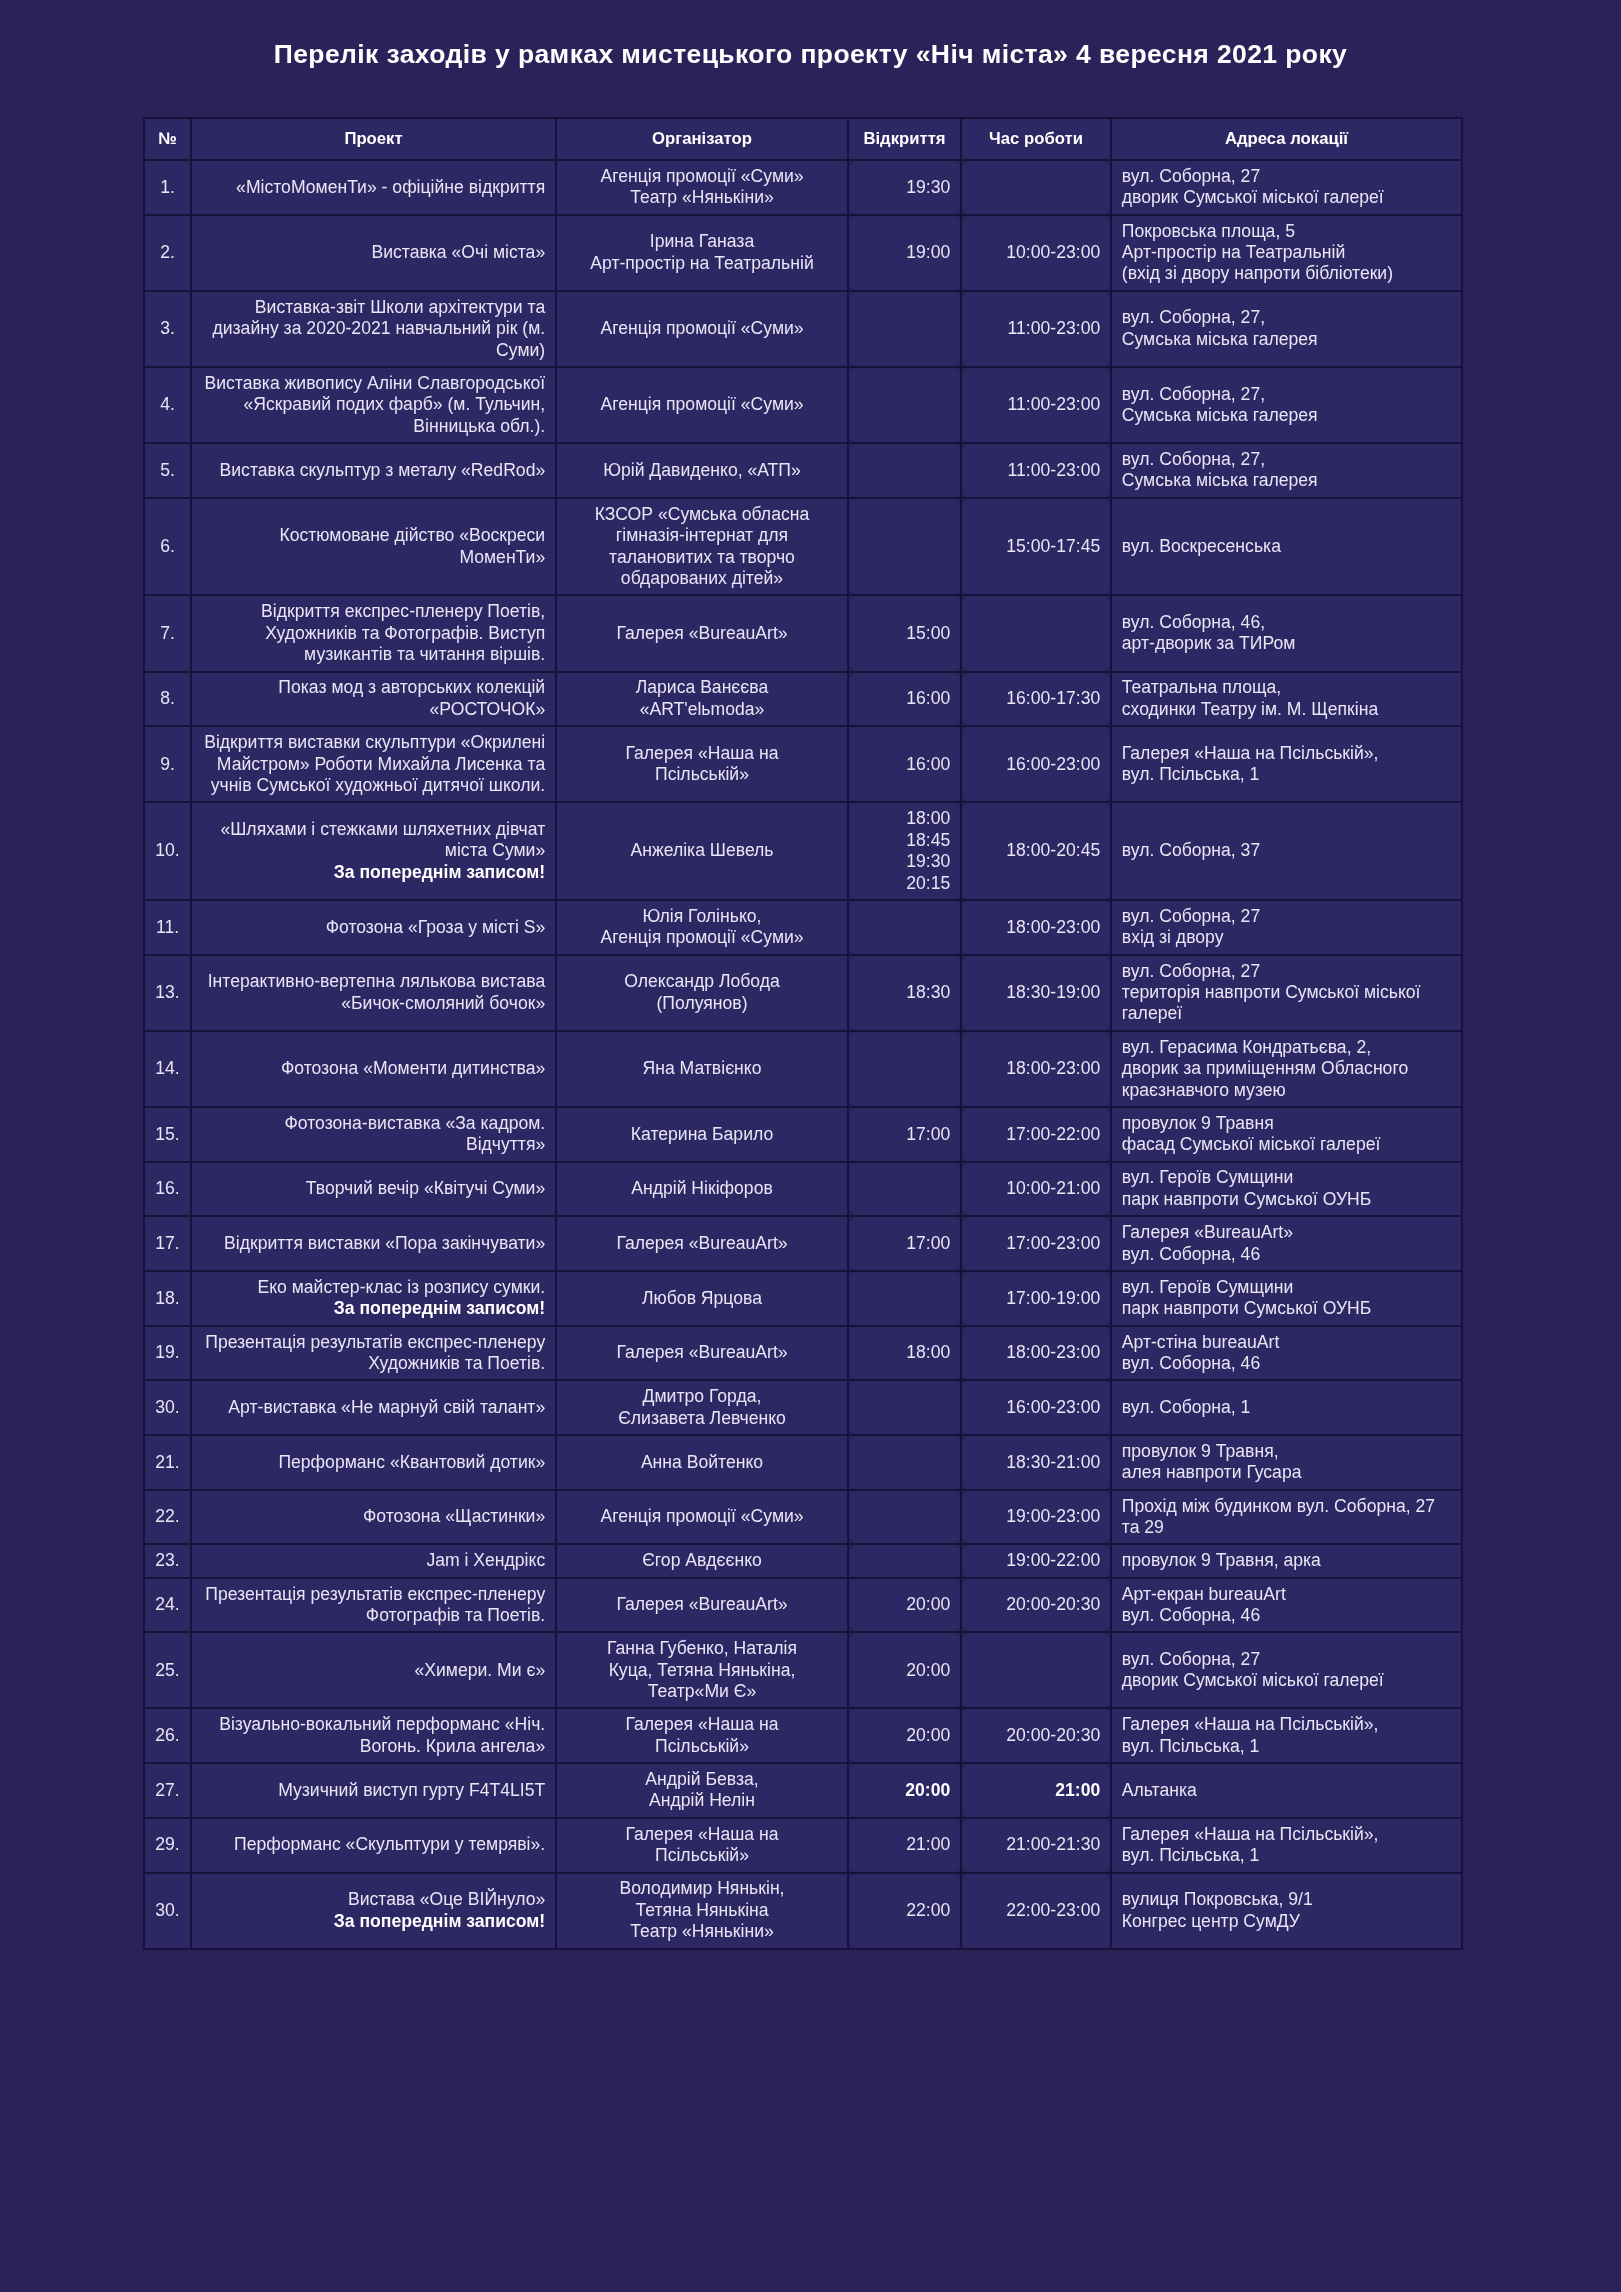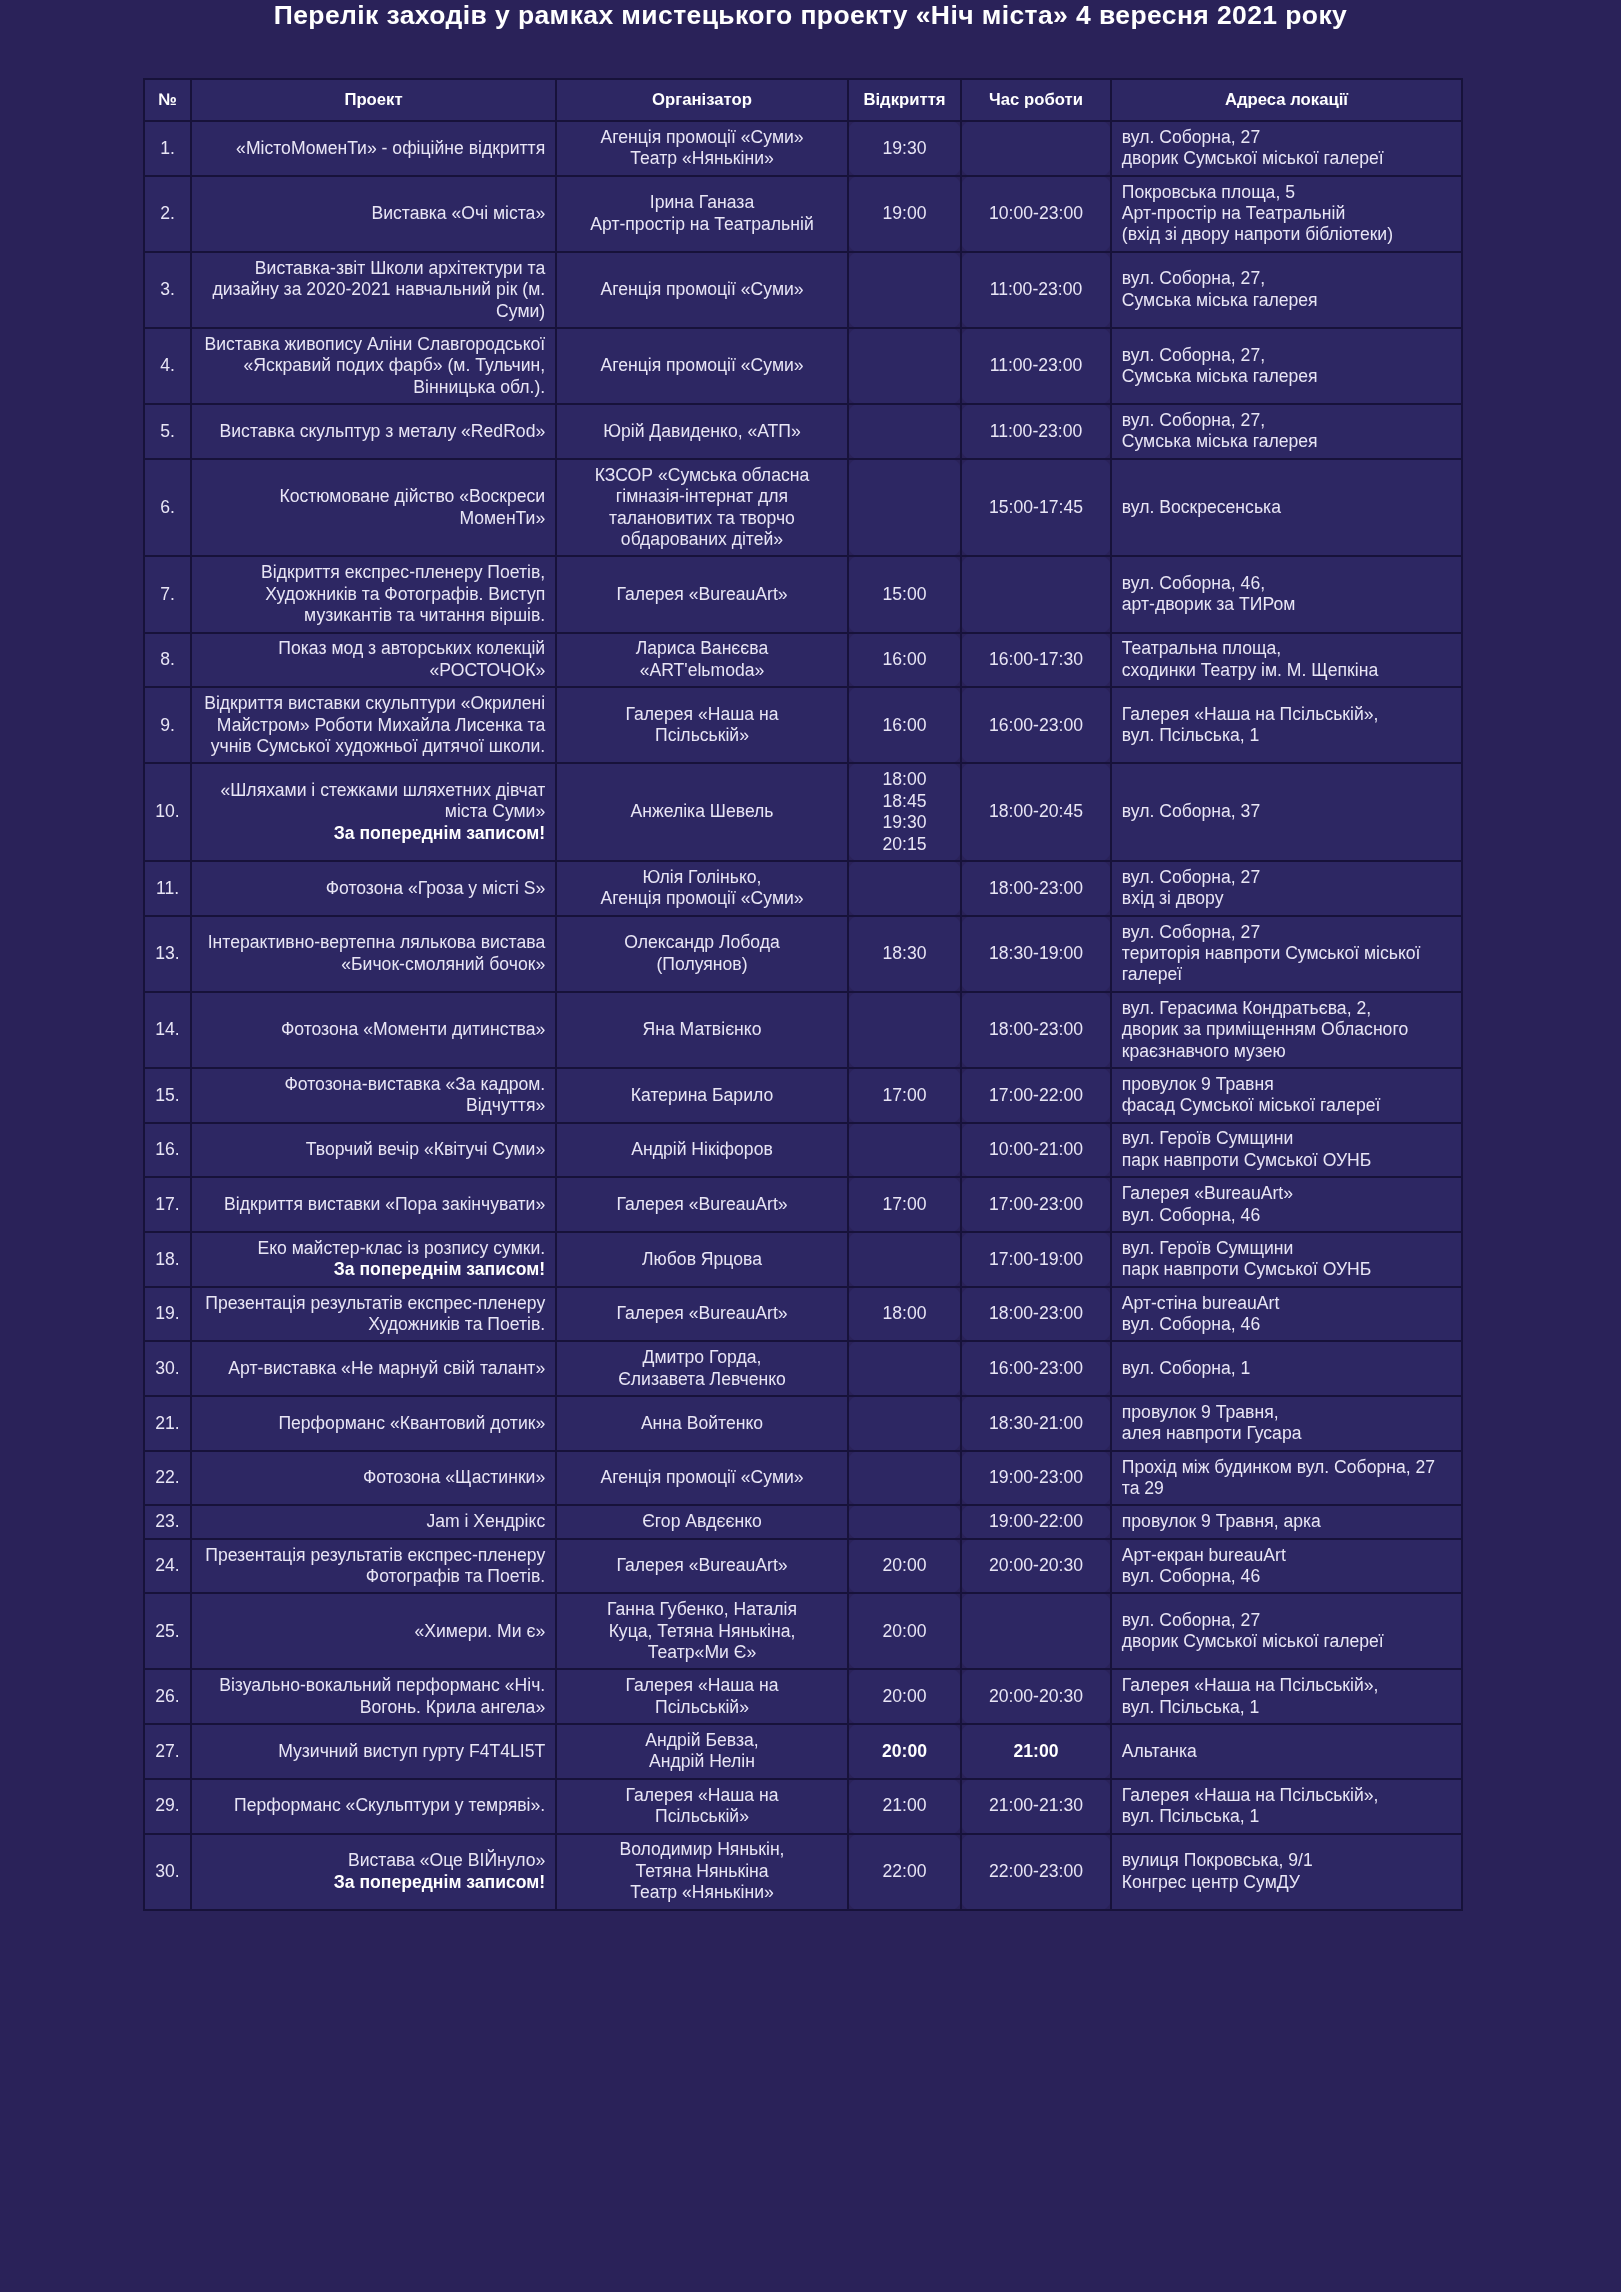--- a/index.html
+++ b/index.html
@@ -10,21 +10,21 @@
     --bright:#FFFFFF;
   }
   *{box-sizing:border-box;}
   html,body{margin:0;padding:0;}
   body{
     width:1621px;height:2293px;overflow:hidden;
     background:var(--bg);
     color:var(--text);
     font-family:"Liberation Sans","DejaVu Sans",sans-serif;
   }
-  .page{width:1621px;height:2293px;}
+  .page{width:1621px;height:2293px;padding-top:39px;}
   h1.title{
     margin:0 0 47px 0;
     text-align:center;
     font-size:26.5px;
     font-weight:bold;
     color:var(--bright);
     letter-spacing:0.4px;
   }
   table.events{
     border-collapse:collapse;
@@ -43,21 +43,21 @@
   thead th{
     font-weight:bold;
     color:var(--bright);
     text-align:center;
     font-size:16.7px;
     padding:9.8px 5.9px;
   }
   td.c-num{text-align:center;}
   td.c-project{text-align:right;}
   td.c-organizer{text-align:center;}
-  td.c-opening,td.c-hours{text-align:center;border-radius:11px;}
+  td.c-opening,td.c-hours{text-align:right;border-radius:11px;}
   td.c-address{text-align:left;}
   .pre{white-space:pre-line;}
   .note{
     display:block;
     font-weight:bold;
     color:var(--bright);
   }
   .bold-time{font-weight:bold;color:var(--bright);}
 </style>
 </head>

